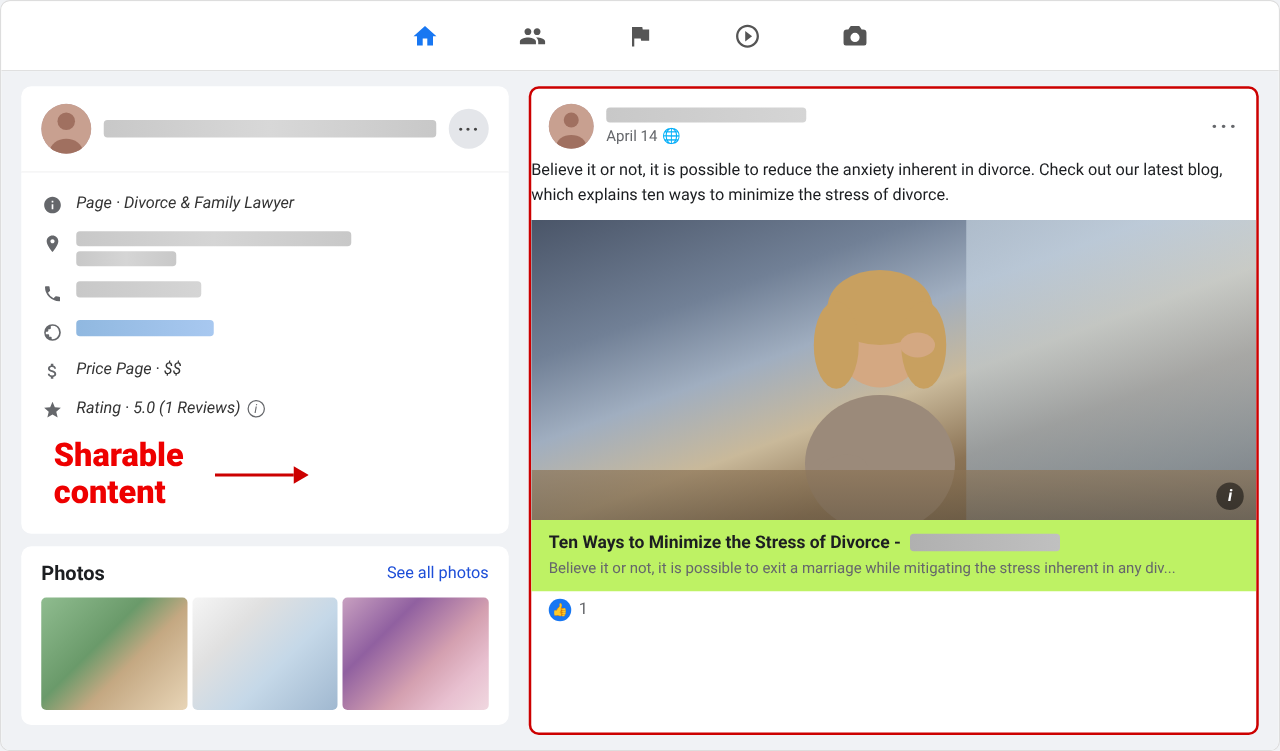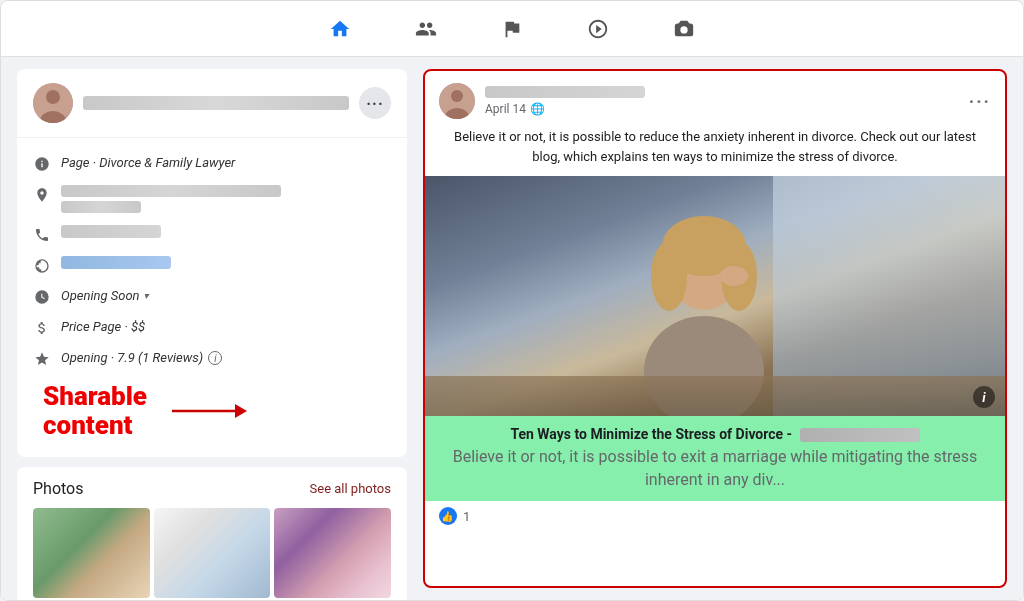--- a/index.html
+++ b/index.html
@@ -185,22 +185,22 @@
       border-radius: 8px;
       padding: 12px 16px;
       margin-top: 10px;
     }
     .photos-header {
       display: flex;
       justify-content: space-between;
       align-items: center;
       margin-bottom: 10px;
     }
-    .photos-title { font-size: 16px; font-weight: 400; color: #1c1e21; }
-    .see-all-link { font-size: 13px; color: #7f1d1d; cursor: pointer; }
+    .photos-title { font-size: 16px; font-weight: 700; color: #1c1e21; }
+    .see-all-link { font-size: 13px; color: #1d4ed8; cursor: pointer; }
     .photos-grid {
       display: flex;
       gap: 4px;
     }
     .photo-thumb {
       flex: 1;
       height: 90px;
       border-radius: 4px;
       overflow: hidden;
       background: #ddd;
@@ -215,21 +215,20 @@
       display: flex;
       flex-direction: column;
       gap: 0;
     }
     .post-card {
       background: #fff;
       border-radius: 8px;
       border: 2px solid #cc0000;
       overflow: hidden;
       flex: 1;
-      text-align: center;
     }
     .post-header {
       padding: 12px 14px 8px;
       display: flex;
       align-items: center;
       gap: 10px;
     }
     .post-avatar {
       width: 36px;
       height: 36px;
@@ -249,21 +248,21 @@
     }
     .post-date { font-size: 12px; color: #65676b; display: flex; align-items: center; gap: 4px; }
     .post-more {
       color: #65676b;
       font-size: 18px;
       font-weight: bold;
       letter-spacing: 2px;
       cursor: pointer;
     }
     .post-text {
-      padding: 0 14px 10px;
+      padding: 0 0 10px;
       font-size: 13px;
       color: #1c1e21;
       line-height: 1.5;
     }
     
     .post-image-container {
       width: 100%;
       height: 240px;
       overflow: hidden;
       position: relative;
@@ -298,40 +297,40 @@
       display: flex;
       align-items: center;
       justify-content: center;
       color: #fff;
       font-size: 13px;
       font-style: italic;
       font-weight: bold;
     }
     
     .article-preview {
-      background: #86efac;
+      background: #bef264;
       padding: 10px 14px;
     }
     .article-title {
       font-size: 14px;
       font-weight: 700;
       color: #1c1e21;
       margin-bottom: 4px;
     }
     .article-title .blurred-source {
       display: inline-block;
       background: linear-gradient(90deg, #b0b0b0, #c0c0c0);
       border-radius: 3px;
       height: 14px;
       width: 120px;
       vertical-align: middle;
       margin-left: 4px;
     }
     .article-desc {
-      font-size: 16px;
+      font-size: 12px;
       color: #65676b;
       line-height: 1.4;
     }
     
     .reactions-bar {
       padding: 6px 14px;
       display: flex;
       align-items: center;
       gap: 6px;
     }
@@ -458,51 +457,40 @@
           <div class="info-icon">
             <svg width="16" height="16" viewBox="0 0 24 24" fill="#65676b">
                 <path d="M12 2a10 10 0 100 20A10 10 0 0012 2zm-1 17.93V18a1 1 0 00-1-1H8v-2a1 1 0 00-1-1H4.07A8.02 8.02 0 014 12c0-.34.02-.67.06-1H6a1 1 0 001-1V8h2a1 1 0 001-1V4.07A8 8 0 0120 12a8 8 0 01-9 7.93z"></path>
               </svg>
           </div>
           <div class="info-text">
             <span class="blue-link" style="background: linear-gradient(90deg,#90b8e0,#a8c8f0); border-radius:3px; height:13px; width:110px; display:inline-block;"></span>
           </div>
         </div>
 
-        <div class="info-row">
-          <div class="info-icon">
-            <svg width="16" height="16" viewBox="0 0 24 24" fill="#65676b">
-                <path d="M12 2a10 10 0 100 20A10 10 0 0012 2zm.5 11H11V7h1.5v4.79l3.7 2.22-.75 1.26L12.5 13z"></path>
-              </svg>
-          </div>
-          <div class="opening-soon info-text">
-            <span>Opening Soon</span>
-            <span class="chevron">▾</span>
-          </div>
-        </div>
 
         <div class="info-row">
           <div class="info-icon">
             <svg width="16" height="16" viewBox="0 0 24 24" fill="#65676b">
                 <path d="M11.8 10.9c-2.27-.59-3-1.2-3-2.15 0-1.09 1.01-1.85 2.7-1.85 1.78 0 2.44.85 2.5 2.1h2.21c-.07-1.72-1.12-3.3-3.21-3.81V3h-3v2.16c-1.94.42-3.5 1.68-3.5 3.61 0 2.31 1.91 3.46 4.7 4.13 2.5.6 3 1.48 3 2.41 0 .69-.49 1.79-2.7 1.79-2.06 0-2.87-.92-2.98-2.1h-2.2c.12 2.19 1.76 3.42 3.68 3.83V21h3v-2.15c1.95-.37 3.5-1.5 3.5-3.55 0-2.84-2.43-3.81-4.7-4.4z"></path>
               </svg>
           </div>
           <div class="info-text">
             <span>Price Page</span> · <span>$$</span>
           </div>
         </div>
 
         <div class="info-row">
           <div class="info-icon">
             <svg width="16" height="16" viewBox="0 0 24 24" fill="#65676b">
                 <path d="M12 17.27L18.18 21l-1.64-7.03L22 9.24l-7.19-.61L12 2 9.19 8.63 2 9.24l5.46 4.73L5.82 21z"></path>
               </svg>
           </div>
           <div class="info-text">
-            <span>Opening</span> · <span>7.9</span>
+            <span>Rating</span> · <span>5.0</span>
             (<span>1 Reviews</span>)
             <span style="display:inline-block; width:14px; height:14px; border-radius:50%; border:1px solid #65676b; text-align:center; font-size:10px; line-height:14px; color:#65676b; margin-left:2px;">i</span>
           </div>
         </div>
 
         <div class="annotation-container">
           <div class="sharable-text">Sharable<br>content</div>
           <div class="arrow-right">
             <svg width="80" height="30" viewBox="0 0 80 30">
               <line x1="5" y1="15" x2="68" y2="15" stroke="#cc0000" stroke-width="2.5"></line>

